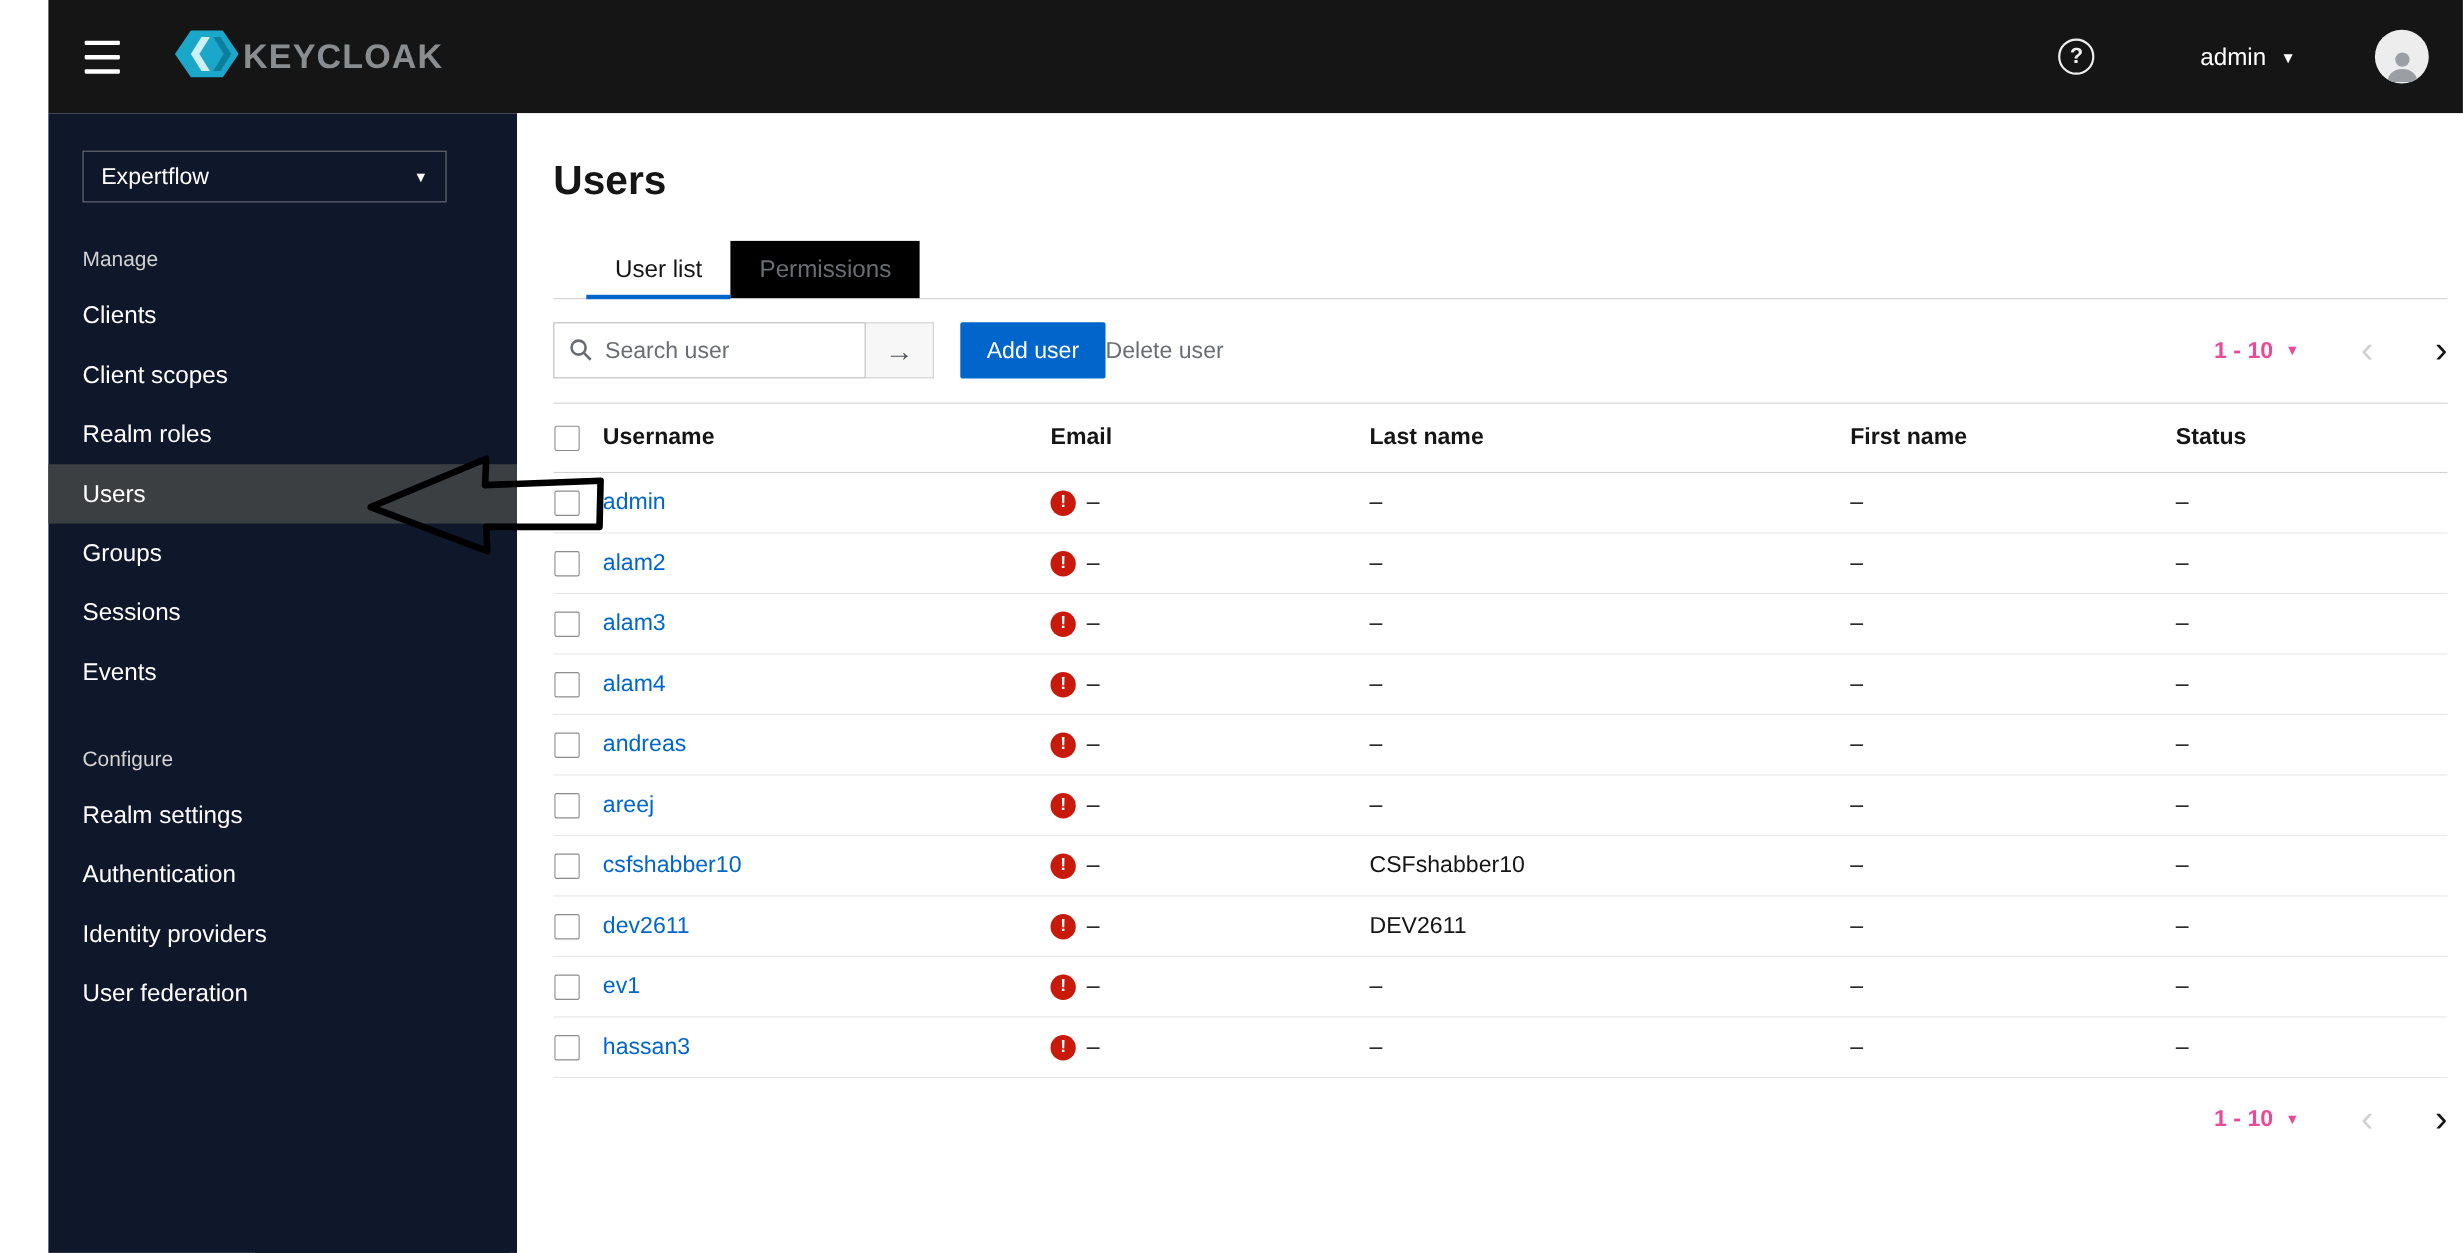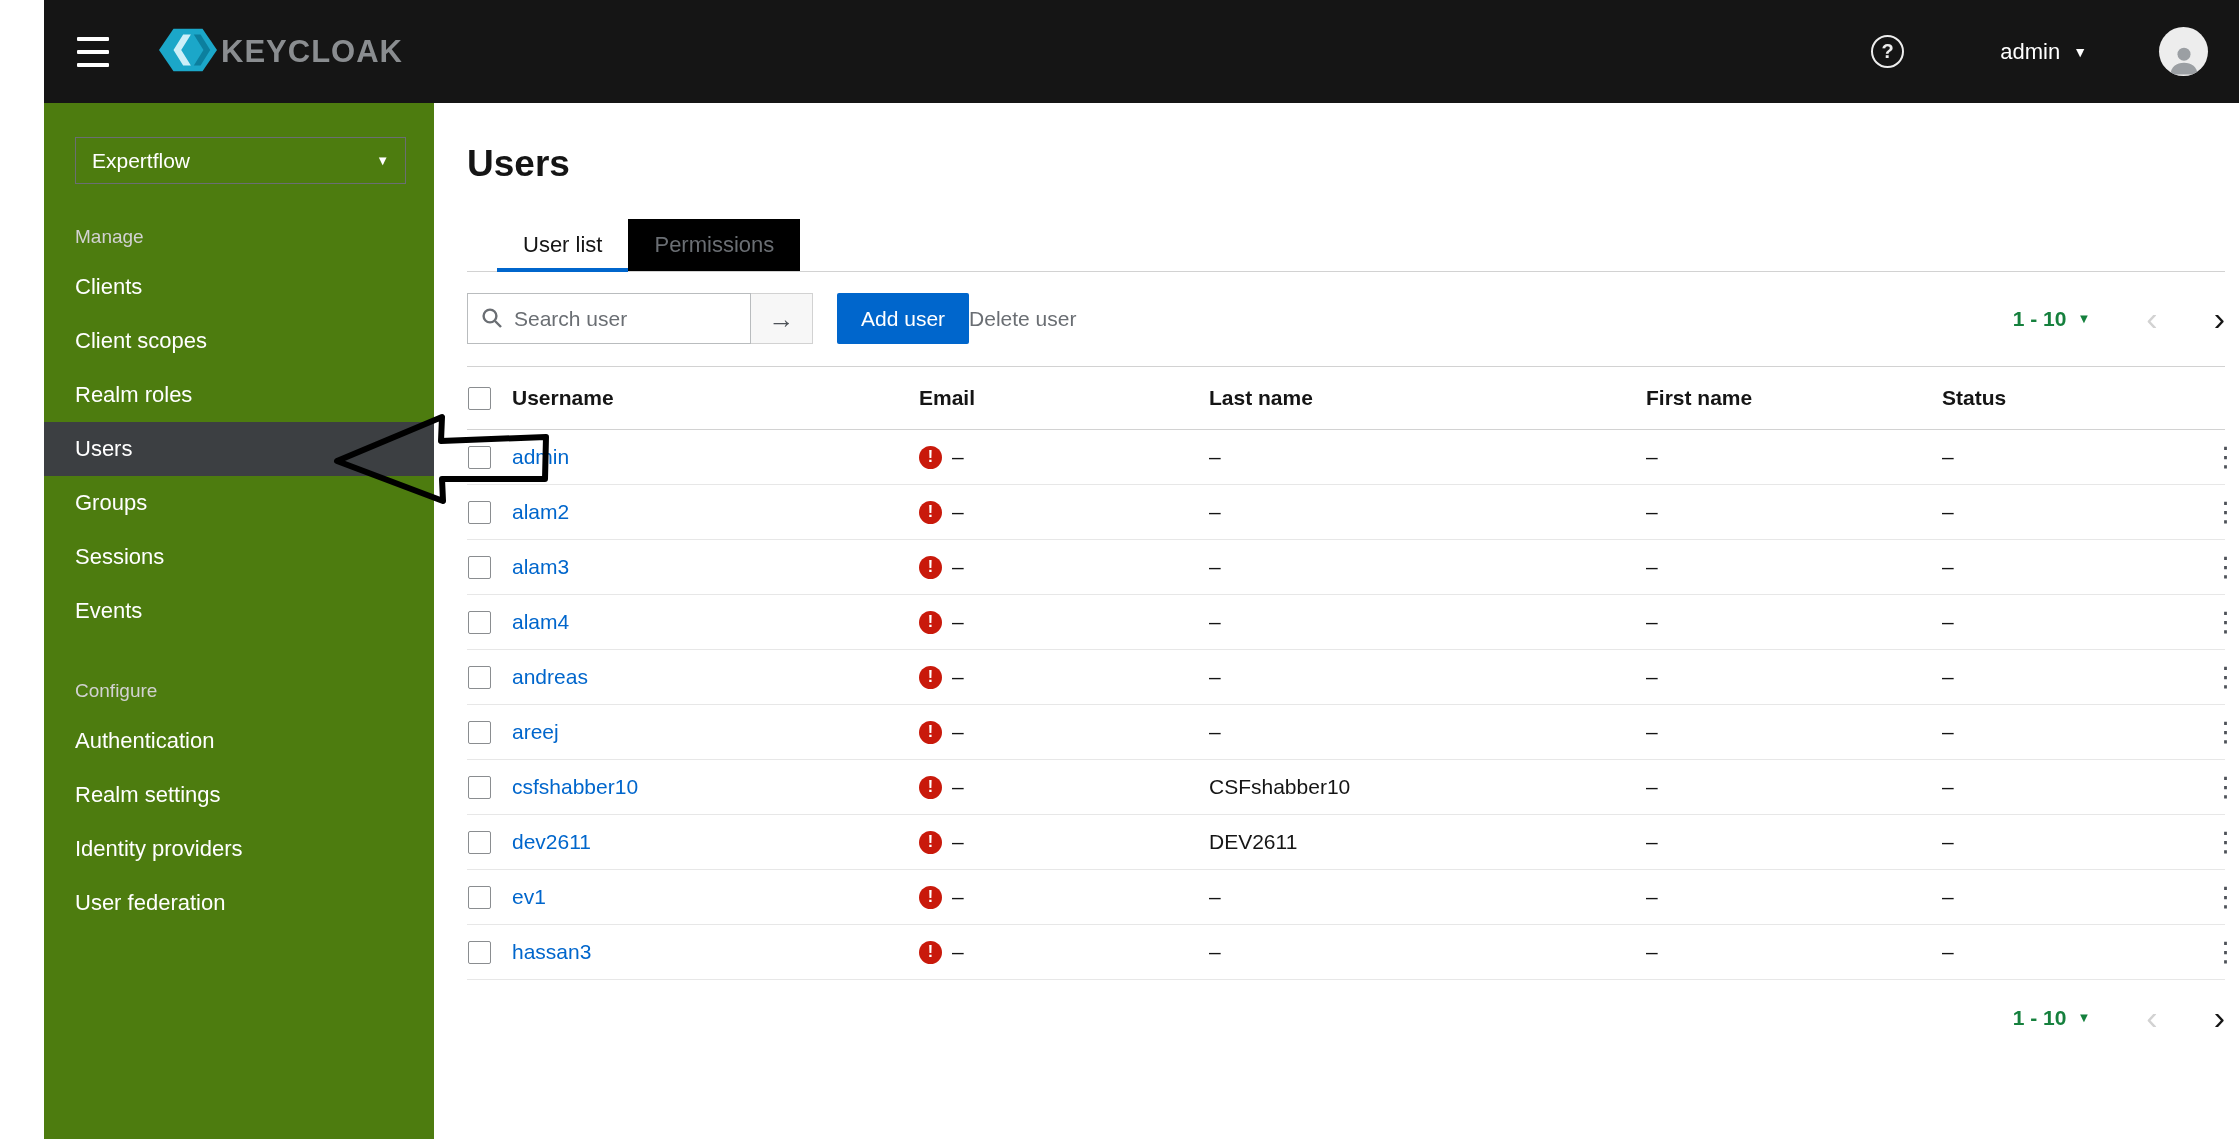--- a/index.html
+++ b/index.html
@@ -20,21 +20,21 @@
   .user-menu { margin-left:96px; background:none; border:none; color:#ffffff; font-size:22px;
                display:flex; align-items:center; gap:13px; cursor:pointer; }
   .user-caret { font-size:14px; color:#ffffff; }
   .avatar { width:49px; height:49px; border-radius:50%; background:#ededed; margin-left:72px;
             display:flex; align-items:flex-end; justify-content:center; overflow:hidden; cursor:pointer; }
 
   
   .layout { display:flex; height:1036px; }
 
   
-  .sidebar { width:390px; flex-shrink:0; background:#4d7c0f; padding-top:34px; }
+  .sidebar { width:426px; flex-shrink:0; background:#0f172a; padding-top:34px; }
   .realm-select { margin:0 31px; width:331px; height:47px; background:transparent; border:1px solid #6a6e73;
                   color:#ffffff; font-size:21px; display:flex; align-items:center; justify-content:space-between;
                   padding:0 16px; cursor:pointer; }
   .realm-caret { font-size:13px; color:#ffffff; }
   .nav-section-label { color:#d2d2d2; font-size:19px; padding:0 31px; margin-top:42px; margin-bottom:12px; }
   .nav-item { height:54px; display:flex; align-items:center; padding:0 31px; color:#ffffff; font-size:22px; cursor:pointer; }
   .nav-item.selected { background:#3c3f42; }
 
   
   .content { flex:1; padding:40px 14px 0 33px; position:relative; background:#ffffff; min-width:0; }
@@ -59,21 +59,21 @@
   .search-icon { position:absolute; left:13px; top:13px; pointer-events:none; }
   .search-go { width:62px; height:51px; border:1px solid #d2d2d2; border-left:none; background:#f7f7f7;
                color:#4d5258; font-size:26px; cursor:pointer; line-height:1; }
   .btn-primary { margin-left:24px; height:51px; padding:0 24px; background:#0066cc; color:#ffffff; border:none;
                  font-size:21px; border-radius:2px; cursor:pointer; font-family:"Liberation Sans",sans-serif; }
   .btn-plain { background:none; border:none; color:#6a6e73; font-size:21px; cursor:pointer;
                font-family:"Liberation Sans",sans-serif; }
 
   .pagination { margin-left:auto; display:flex; align-items:center; }
   .pagination.bottom { padding:24px 0 0 0; justify-content:flex-end; }
-  .page-range { background:none; border:none; font-size:21px; font-weight:700; color:#15803d;
+  .page-range { background:none; border:none; font-size:21px; font-weight:700; color:#ec4899;
                 display:flex; align-items:center; gap:11px; cursor:pointer; font-family:"Liberation Sans",sans-serif; }
   .range-caret { font-size:13px; font-weight:400; }
   .page-nav { background:none; border:none; font-size:34px; line-height:0.8; color:#151515; margin-left:56px; cursor:pointer; }
   .page-nav.disabled { color:#d2d2d2; }
 
   
   .thead, .trow { display:grid; grid-template-columns:45px 407px 290px 437px 296px 260px 1fr; align-items:center; }
   .thead { height:64px; border-top:1px solid #d2d2d2; border-bottom:1px solid #d2d2d2; font-weight:700; font-size:21px; }
   .trow { height:55px; border-bottom:1px solid #e7e7e7; font-size:21px; }
   .cell { min-width:0; }
@@ -135,22 +135,22 @@
       <div id="nav-sections">
           <div class="nav-section-label">Manage</div>
           <div class="nav-item">Clients</div>
           <div class="nav-item">Client scopes</div>
           <div class="nav-item">Realm roles</div>
           <div class="nav-item selected">Users</div>
           <div class="nav-item">Groups</div>
           <div class="nav-item">Sessions</div>
           <div class="nav-item">Events</div>
           <div class="nav-section-label">Configure</div>
+          <div class="nav-item">Realm settings</div>
           <div class="nav-item">Authentication</div>
-          <div class="nav-item">Realm settings</div>
           <div class="nav-item">Identity providers</div>
           <div class="nav-item">User federation</div>
         </div>
     </nav>
 
     <main class="content">
       <h1 class="page-title">Users</h1>
 
       <div class="tabs" id="tabs">
           <button class="tab active">User list</button>

